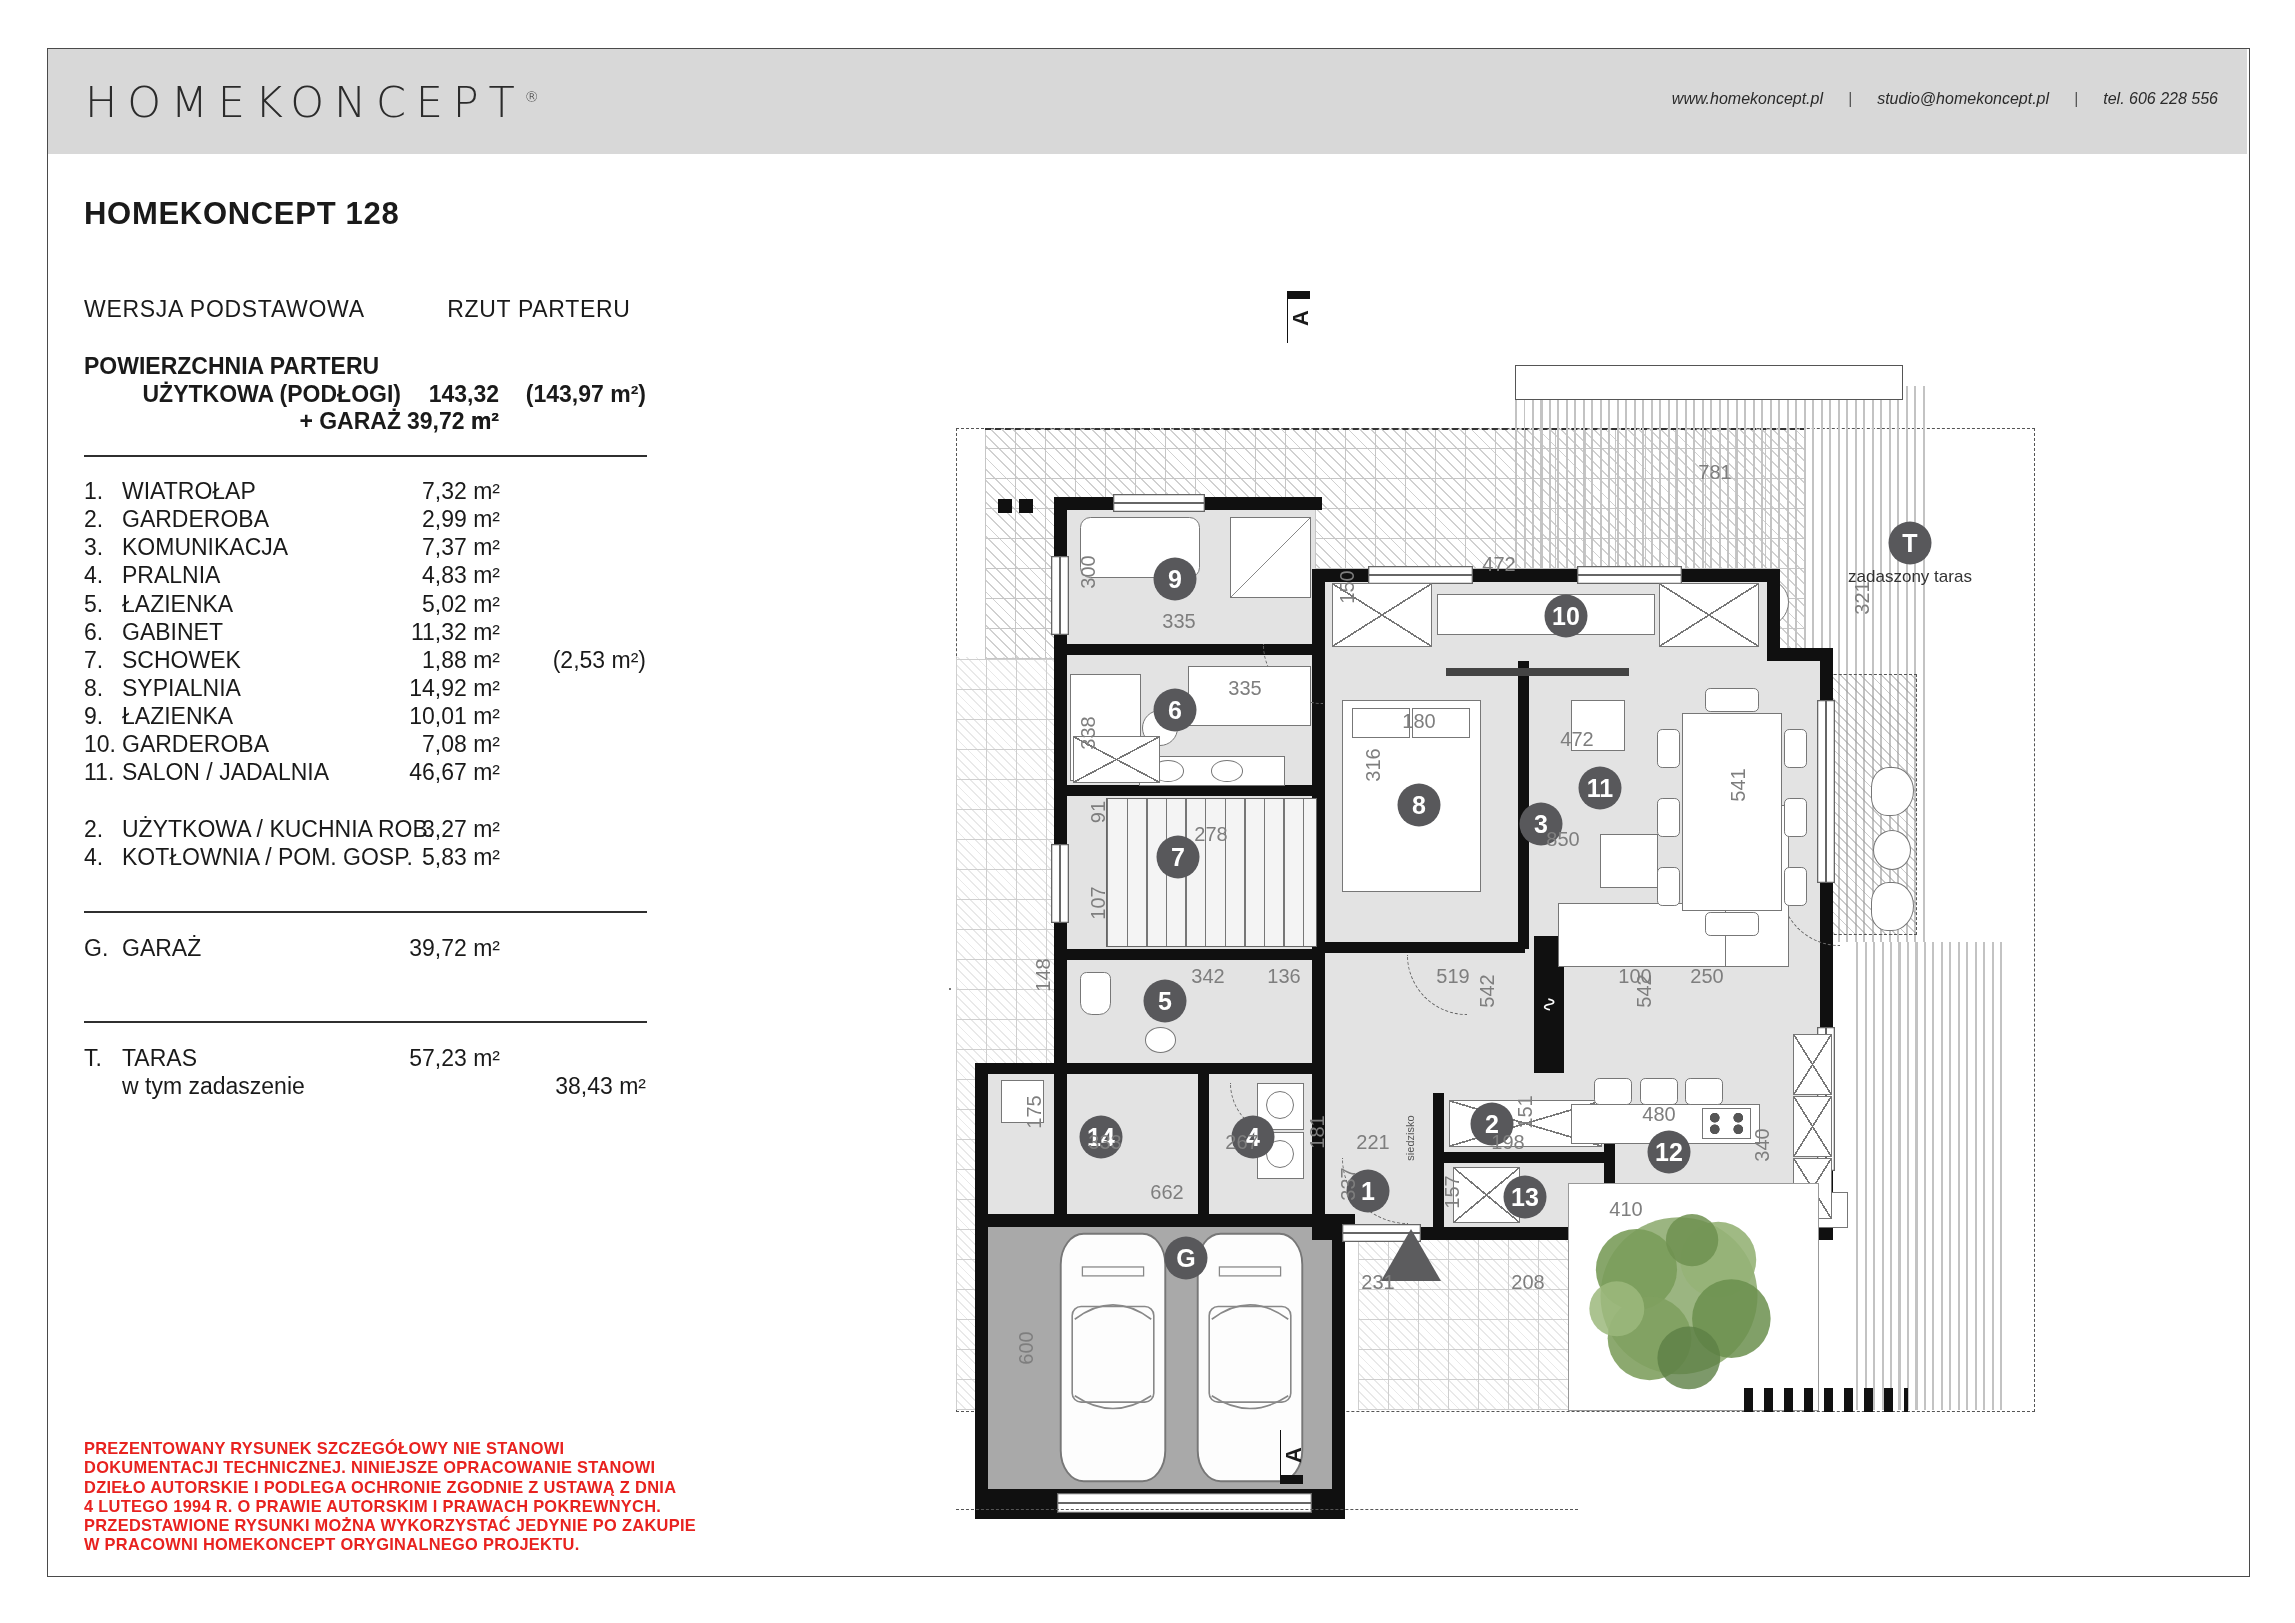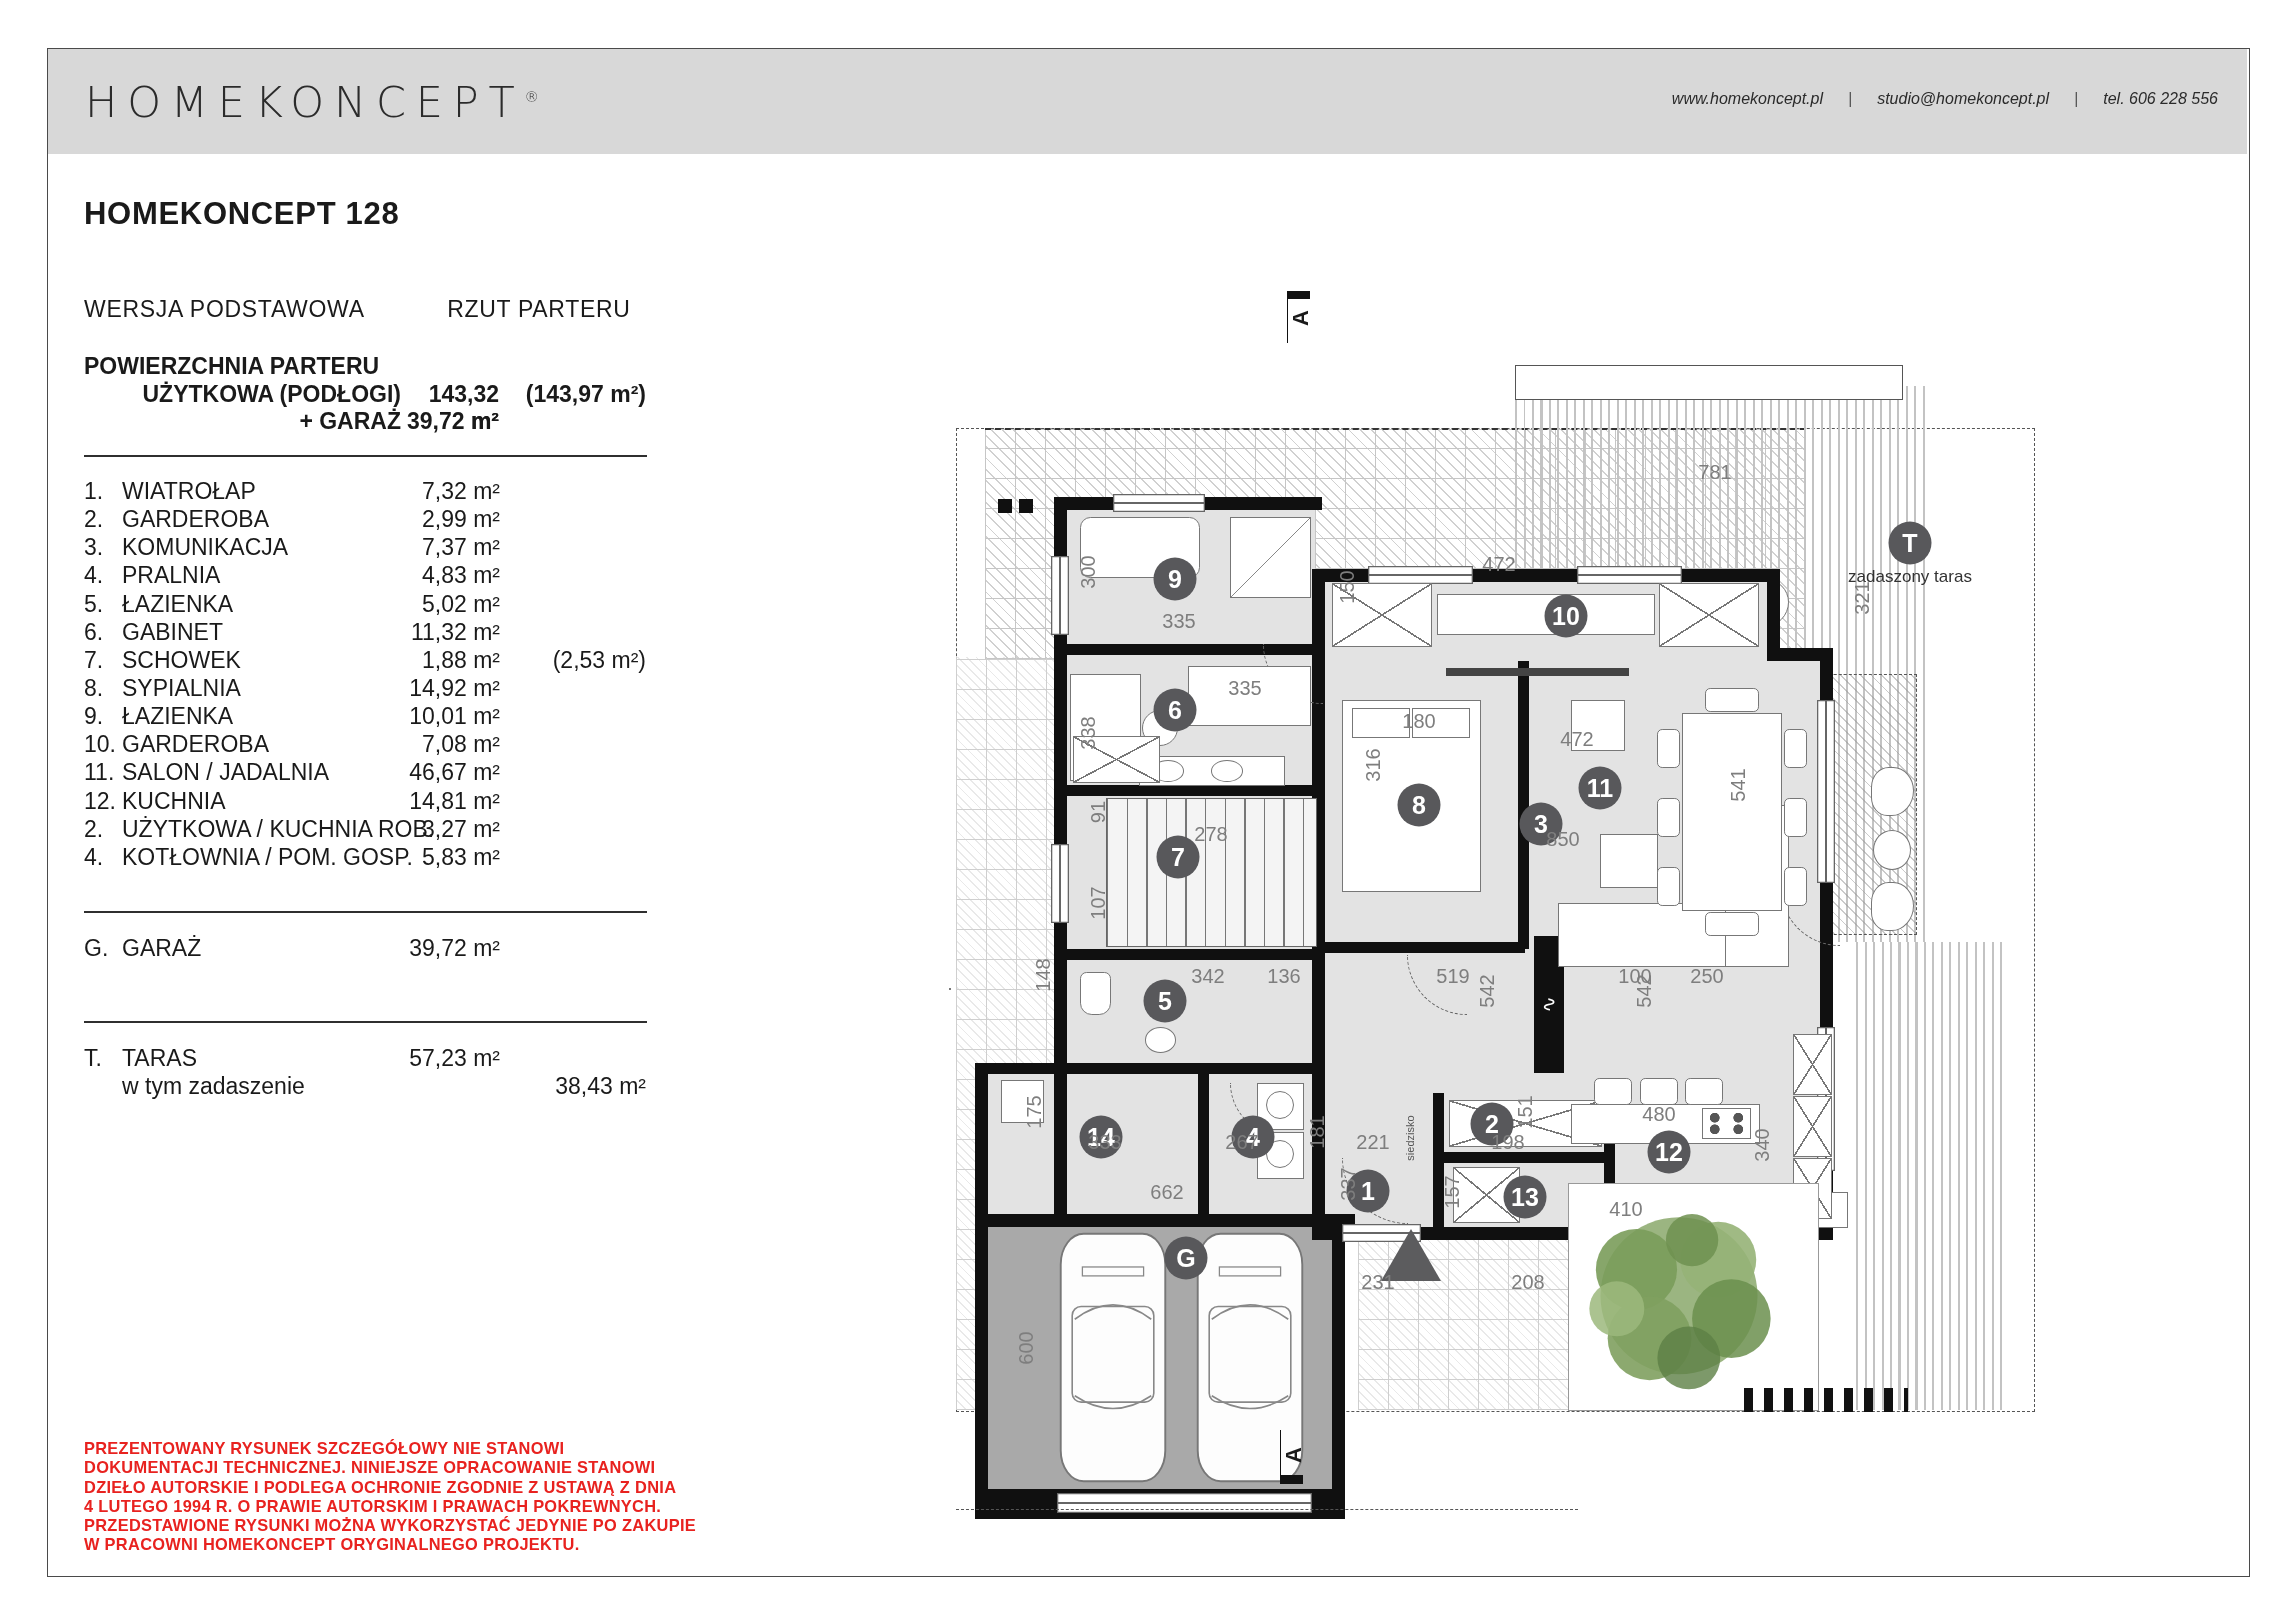--- a/index.html
+++ b/index.html
@@ -150,25 +150,20 @@
     <div class="row lrow" style="top: 253px;">
       <span class="no">10.</span>
       <span class="nm">GARDEROBA</span>
       <span class="ar">7,08 m²</span>
     </div>
     <div class="row lrow" style="top: 281px;">
       <span class="no">11.</span>
       <span class="nm">SALON / JADALNIA</span>
       <span class="ar">46,67 m²</span>
     </div>
-    <div class="row lrow" style="top: 310px;">
-      <span class="no">12.</span>
-      <span class="nm">KUCHNIA</span>
-      <span class="ar">14,81 m²</span>
-    </div>
     <div class="row lrow" style="top: 338px;">
       <span class="no">2.</span>
       <span class="nm">UŻYTKOWA / KUCHNIA ROB.</span>
       <span class="ar">3,27 m²</span>
     </div>
     <div class="row lrow" style="top: 366px;">
       <span class="no">4.</span>
       <span class="nm">KOTŁOWNIA / POM. GOSP.</span>
       <span class="ar">5,83 m²</span>
     </div>

